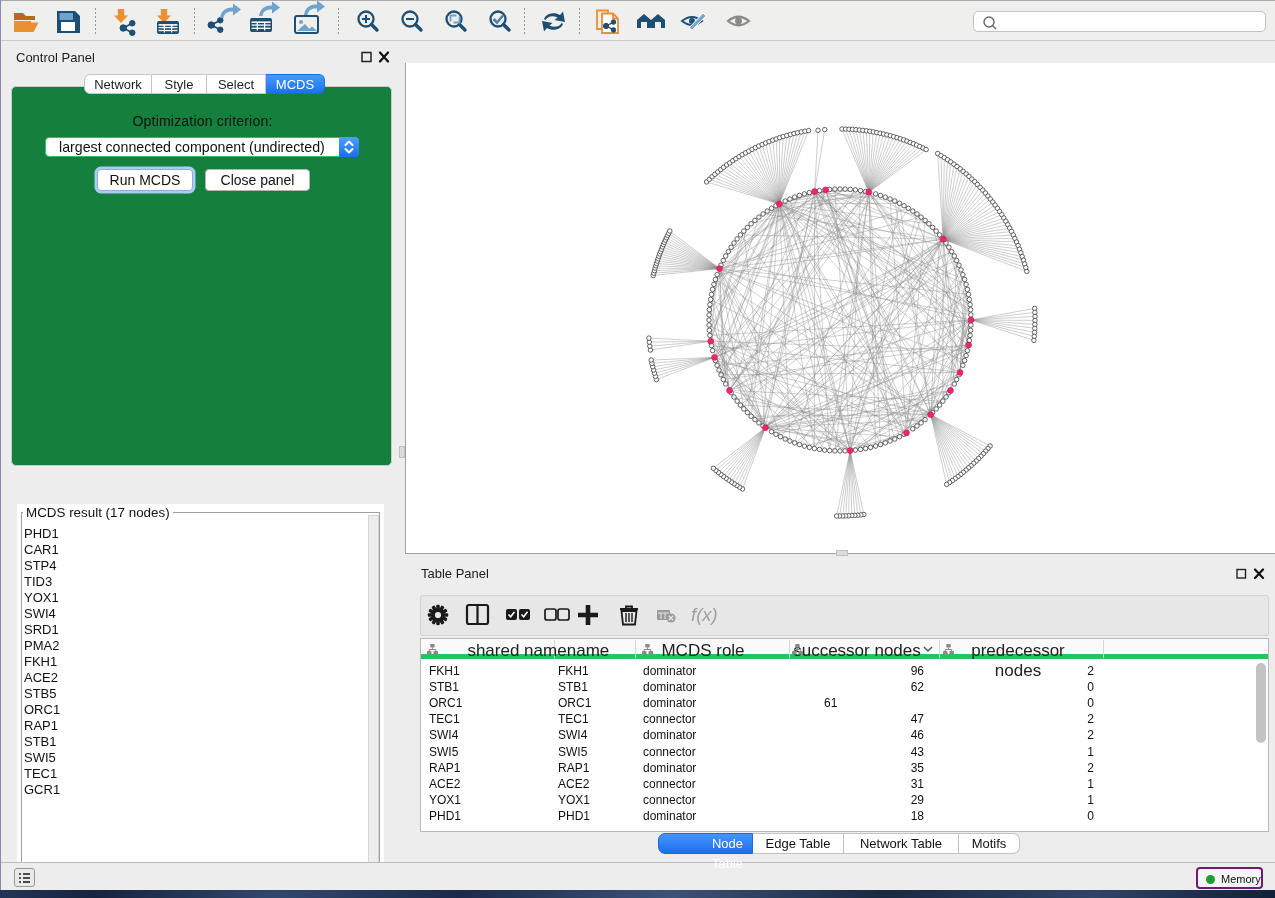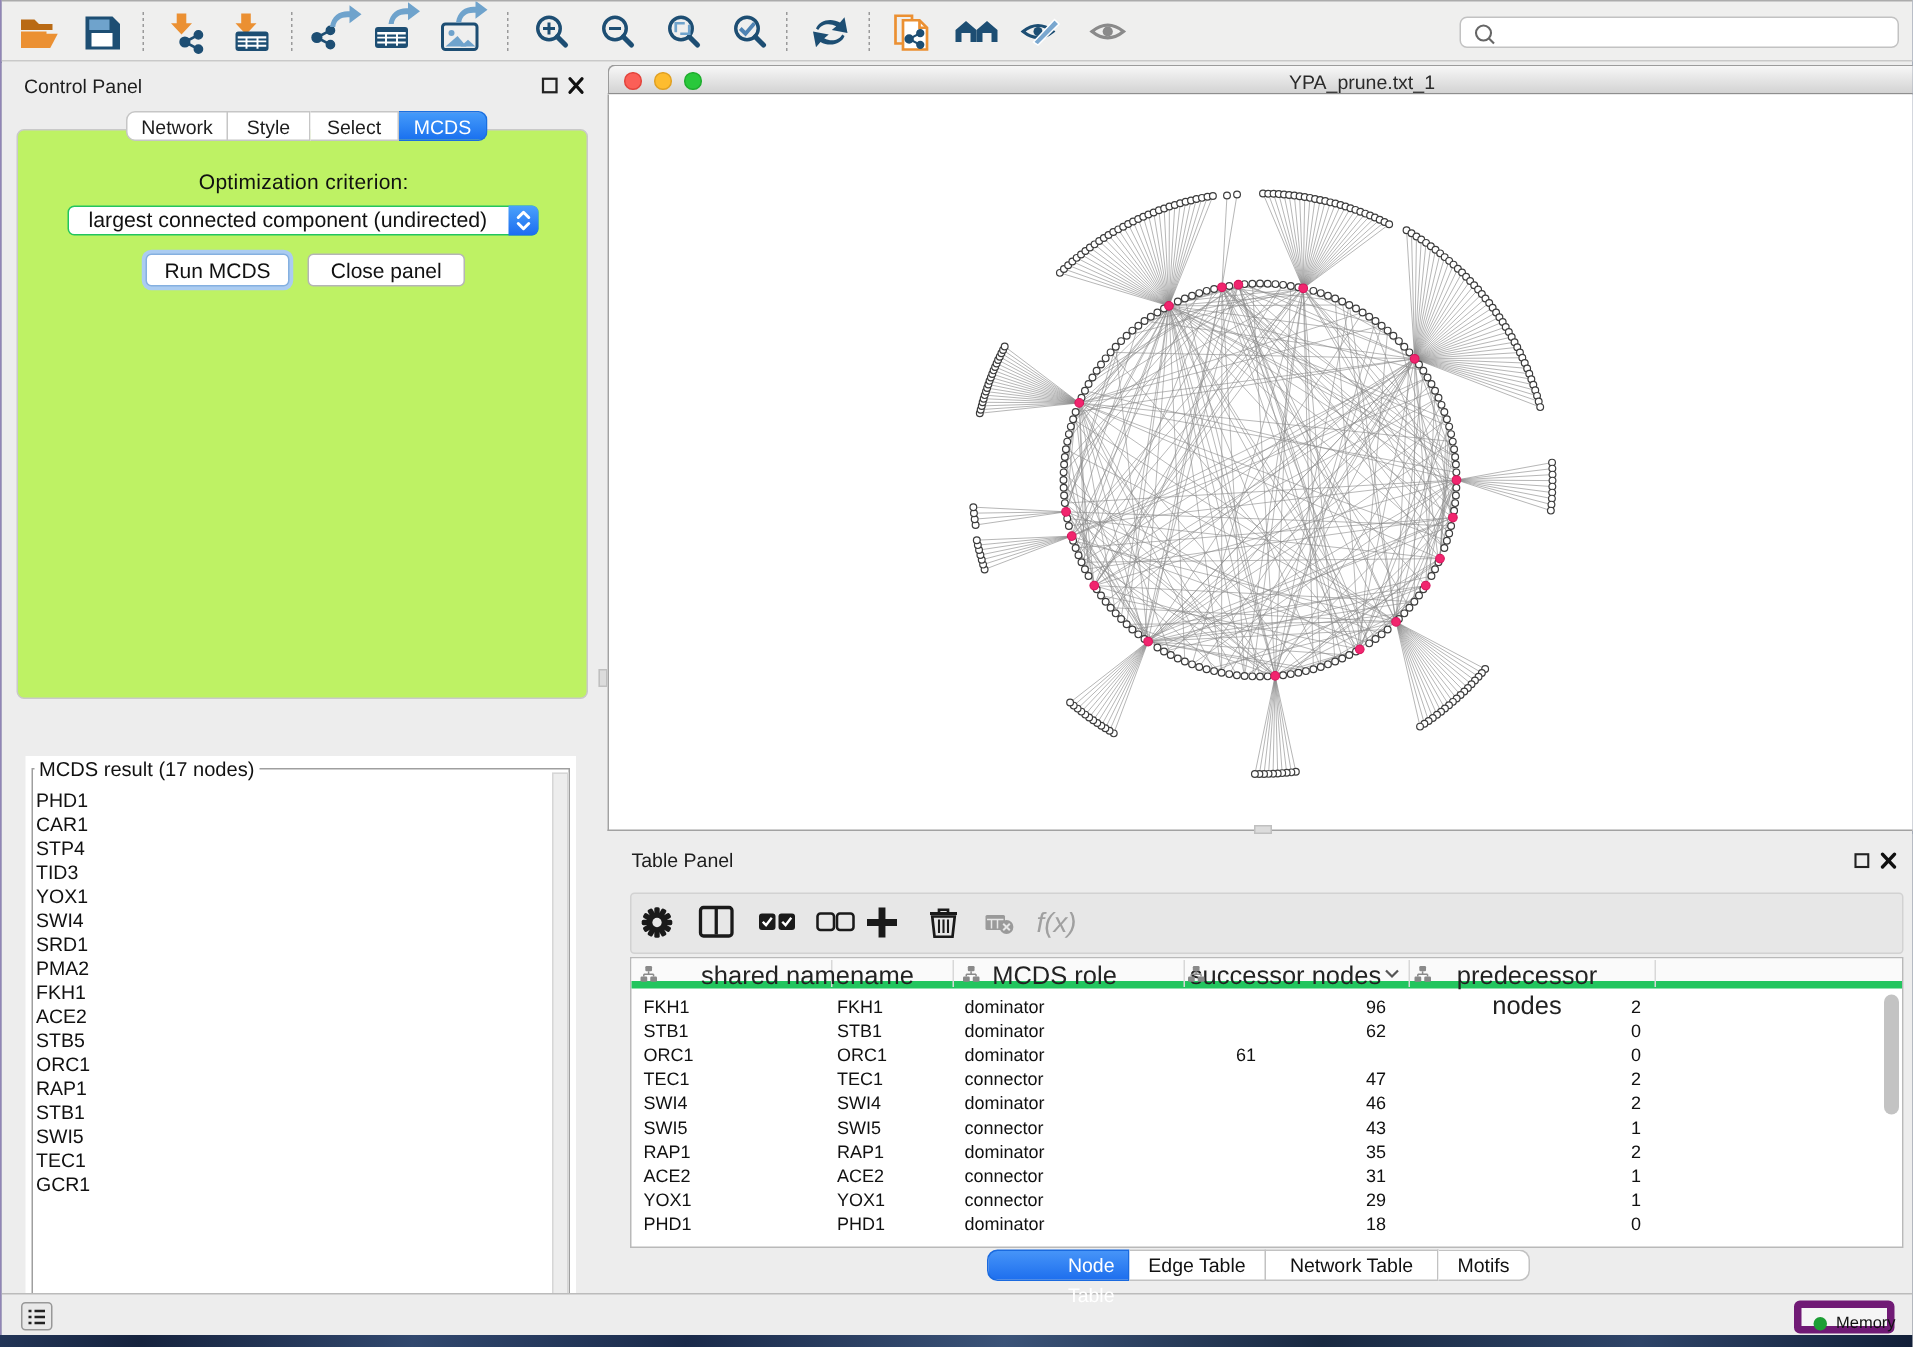--- a/index.html
+++ b/index.html
@@ -7,33 +7,33 @@
 #app { position:absolute; left:1px; top:0; width:1274px; height:890px; background:#ededed; }
 #purple { position:absolute; left:0; top:0; width:1px; height:890px; background:#9185b5; }
 #toolbar { position:absolute; left:0; top:0; width:1274px; height:41px; background:#efefee; border-top:1px solid #ababab; border-bottom:1px solid #c9c9c9; }
 .vsep { position:absolute; top:7px; height:27px; width:1px; background-image:linear-gradient(#9a9a9a 45%, rgba(0,0,0,0) 0%); background-size:1px 4px; }
 #searchbox { position:absolute; left:972px; top:10px; width:293px; height:21px; background:#fff; border:1px solid #c2c2c2; border-radius:5px; }
 #ctrl { position:absolute; left:0px; top:42px; width:399px; height:820px; background:#ededed; }
 .ptitle { font-size:13px; color:#1d1d1d; }
 #tabs { position:absolute; left:83px; top:32px; height:20px; z-index:2; }
 .tab { position:absolute; top:0; height:20px; background:#fff; border:1px solid #c6c6c6; font-size:13px; color:#1d1d1d; text-align:center; line-height:19px; }
 .tabsel { background:linear-gradient(#459bfa,#1a71ef); color:#fff; border-color:#1a6fe0; }
-#mcdspanel { position:absolute; left:10px; top:44px; width:381px; height:380px; background:#bef264; border:1px solid #c9c9c9; border-radius:5px; }
+#mcdspanel { position:absolute; left:10px; top:44px; width:381px; height:380px; background:#15803d; border:1px solid #c9c9c9; border-radius:5px; }
 #optlabel { position:absolute; left:0; top:26px; width:381px; text-align:center; font-size:14px; letter-spacing:0.2px; color:#111; }
 #combo { position:absolute; left:33px; top:50px; width:314px; height:20px; background:#fff; border:1px solid #22c55e; border-radius:4.5px; font-size:14.2px; color:#111; text-align:left; padding-left:13px; line-height:18px; }
 #stepper { position:absolute; right:-1px; top:-1px; width:20px; height:20px; background:linear-gradient(#4ba2fb,#1b6cf0); border-radius:0 4.5px 4.5px 0; }
 .btn { position:absolute; top:82px; height:22px; background:#fff; border:1px solid #b5b5b5; border-radius:4px; font-size:14px; color:#111; text-align:center; line-height:20px; }
 #fieldwrap { position:absolute; left:16px; top:422px; width:367px; height:371px; background:#fff;margin-top:40px; }
 #fieldborder { position:absolute; left:4px; top:8px; width:359px; height:359px; border:1px solid #9f9f9f; }
 #fieldtitle { position:absolute; left:6px; top:1px; background:#fff; padding:0 3px; font-size:13.4px; color:#111; }
 #mlist { position:absolute; left:7px; top:22px; font-size:13px; color:#111; line-height:16px; }
 #lscroll { position:absolute; left:351px; top:11px; width:11px; height:354px; background:#ededed; border:1px solid #d6d6d6; }
 #statusbar { position:absolute; left:0; top:862px; width:1274px; height:28px; background:#ededed; border-top:1px solid #bbb; }
 #listbtn { position:absolute; left:13px; top:5px; width:21px; height:19px; background:#e9e9e9; border:1px solid #989898; border-radius:3px; }
-#membtn { position:absolute; left:1195px; top:4px; width:67px; height:22px; background:#f5f5f5; border:5px solid #701a75; border-radius:4px; font-size:11px; color:#111; line-height:20px; text-align:left; padding-left:23px; }
+#membtn { position:absolute; left:1195px; top:4px; width:67px; height:22px; background:#f5f5f5; border:2px solid #701a75; border-radius:4px; font-size:11px; color:#111; line-height:20px; text-align:left; padding-left:23px; }
 #memdot { position:absolute; left:8px; top:6px; width:9px; height:9px; border-radius:50%; background:#1d9e35; }
 #netwin { position:absolute; left:404px; top:43px; width:871px; height:511px; }
 #titlebar { position:absolute; left:0; top:0; width:871px; height:20px; background:linear-gradient(#f7f7f7,#d3d3d3); border:1px solid #9b9b9b; border-bottom:1px solid #8e8e8e; border-radius:5px 0 0 0; border-right:none; }
 .light { position:absolute; top:4px; width:11.5px; height:11.5px; border-radius:50%; }
 #wtitle { position:absolute; left:606px; top:3px; width:600px; text-align:center; font-size:13px; color:#2a2a2a; }
 #canvas { position:absolute; left:0; top:20px; width:871px; height:491px; background:#fff; border-left:1px solid #a2a2a2; border-bottom:1px solid #a2a2a2; }
 #vhandle { position:absolute; left:398px; top:446px; width:6px; height:12px; background:#dcdcdc; border:1px solid #c0c0c0; }
 #hhandle { position:absolute; left:835px; top:550px; width:12px; height:6px; background:#dcdcdc; border:1px solid #c0c0c0; }
 #tablepanel { position:absolute; left:404px; top:556px; width:870px; height:306px; background:#ededed; }
 #ttoolbar { position:absolute; left:15px; top:39px; width:849px; height:41px; background:#e7e7e7; border:1px solid #d2d2d2; border-radius:3px; }
@@ -207,26 +207,20 @@
             <line x1="8" y1="5" x2="15" y2="5"></line>
             <line x1="4" y1="9" x2="6" y2="9"></line>
             <line x1="8" y1="9" x2="15" y2="9"></line>
             <line x1="4" y1="13" x2="6" y2="13"></line>
             <line x1="8" y1="13" x2="15" y2="13"></line>
           </g>
         </svg></div>
       <div id="membtn"><div id="memdot"></div>Memory</div>
     </div>
 <div id="netwin">
-<div id="titlebar">
-        <div class="light" style="left:10px;background:#fb5f57;border:0.5px solid #e2443c;"></div>
-        <div class="light" style="left:30px;background:#fdbc2f;border:0.5px solid #e0a023;"></div>
-        <div class="light" style="left:50px;background:#29c83b;border:0.5px solid #1fad2e;"></div>
-        <div id="wtitle" style="left:202px;">YPA_prune.txt_1</div>
-      </div>
 <div id="canvas">
         <svg width="871" height="491" viewBox="404 63 871 491" style="position:absolute;left:0;top:0">
 <g stroke="#8a8a8a" stroke-opacity="0.62" stroke-width="0.65">
 <line x1="777.3" y1="203.9" x2="926.9" y2="223.8"></line>
 <line x1="777.3" y1="203.9" x2="807.4" y2="192.6"></line>
 <line x1="777.3" y1="203.9" x2="827.7" y2="450.6"></line>
 <line x1="777.3" y1="203.9" x2="968.1" y2="304.6"></line>
 <line x1="777.3" y1="203.9" x2="713.4" y2="279.5"></line>
 <line x1="777.3" y1="203.9" x2="717.0" y2="370.1"></line>
 <line x1="777.3" y1="203.9" x2="946.9" y2="247.2"></line>

